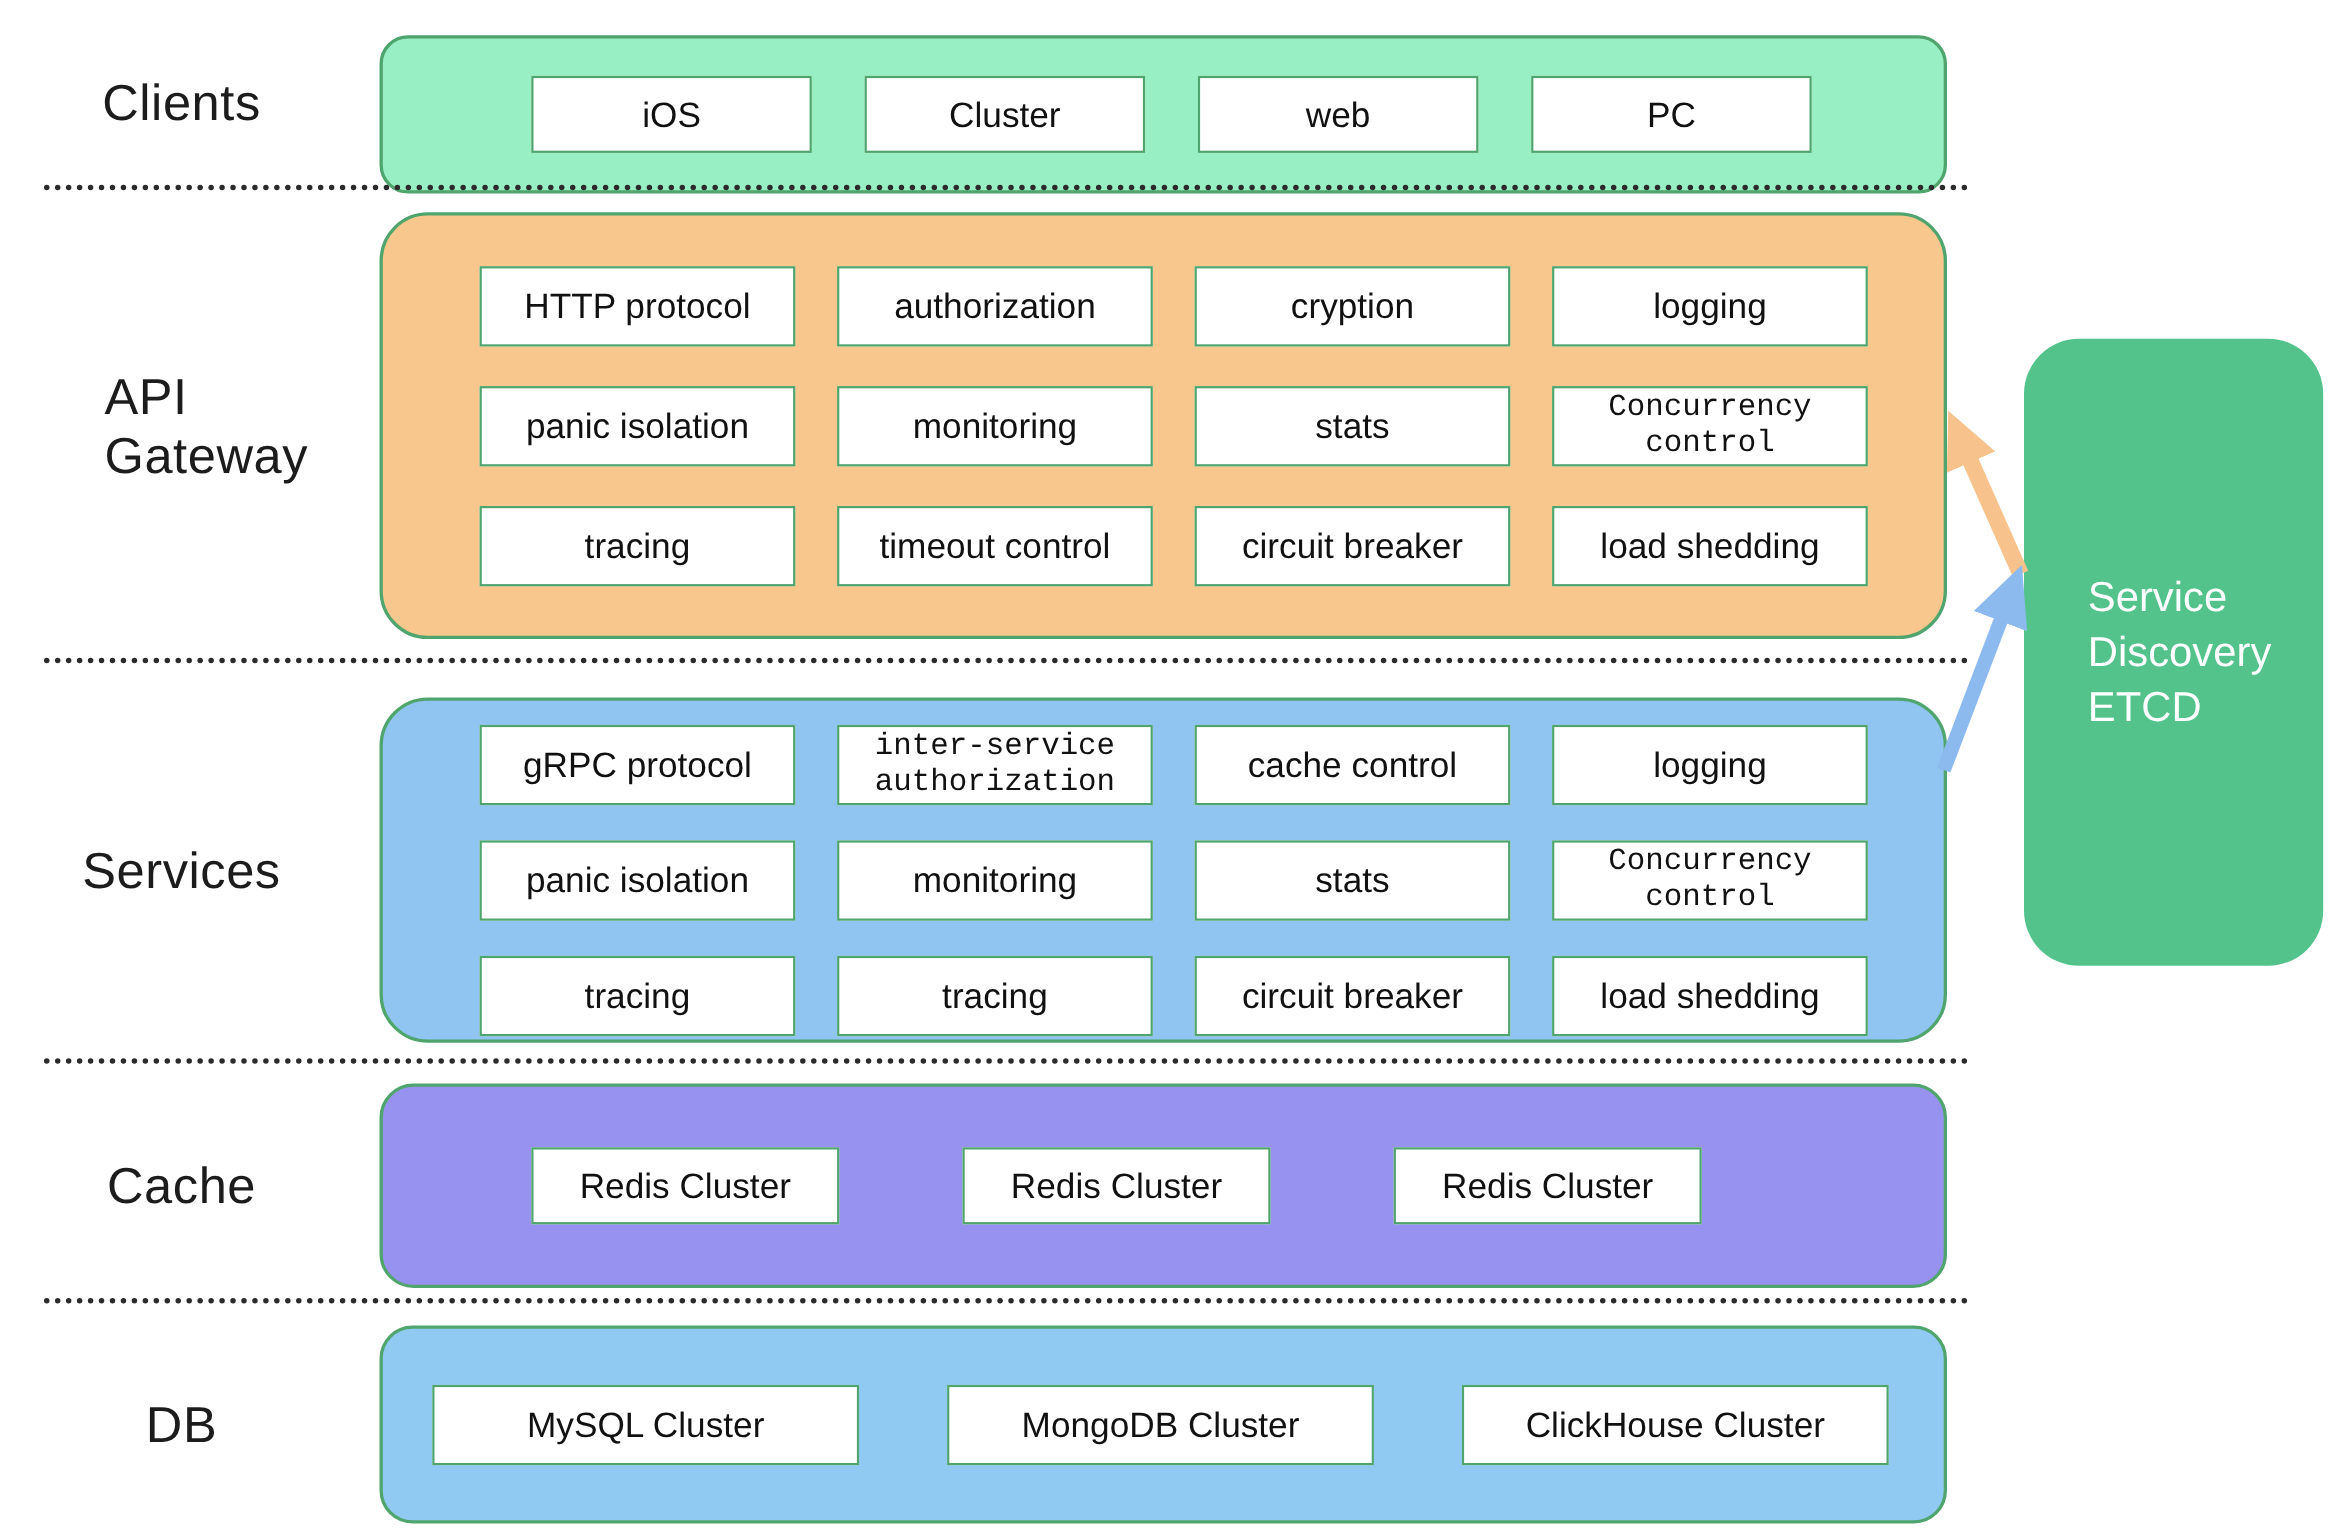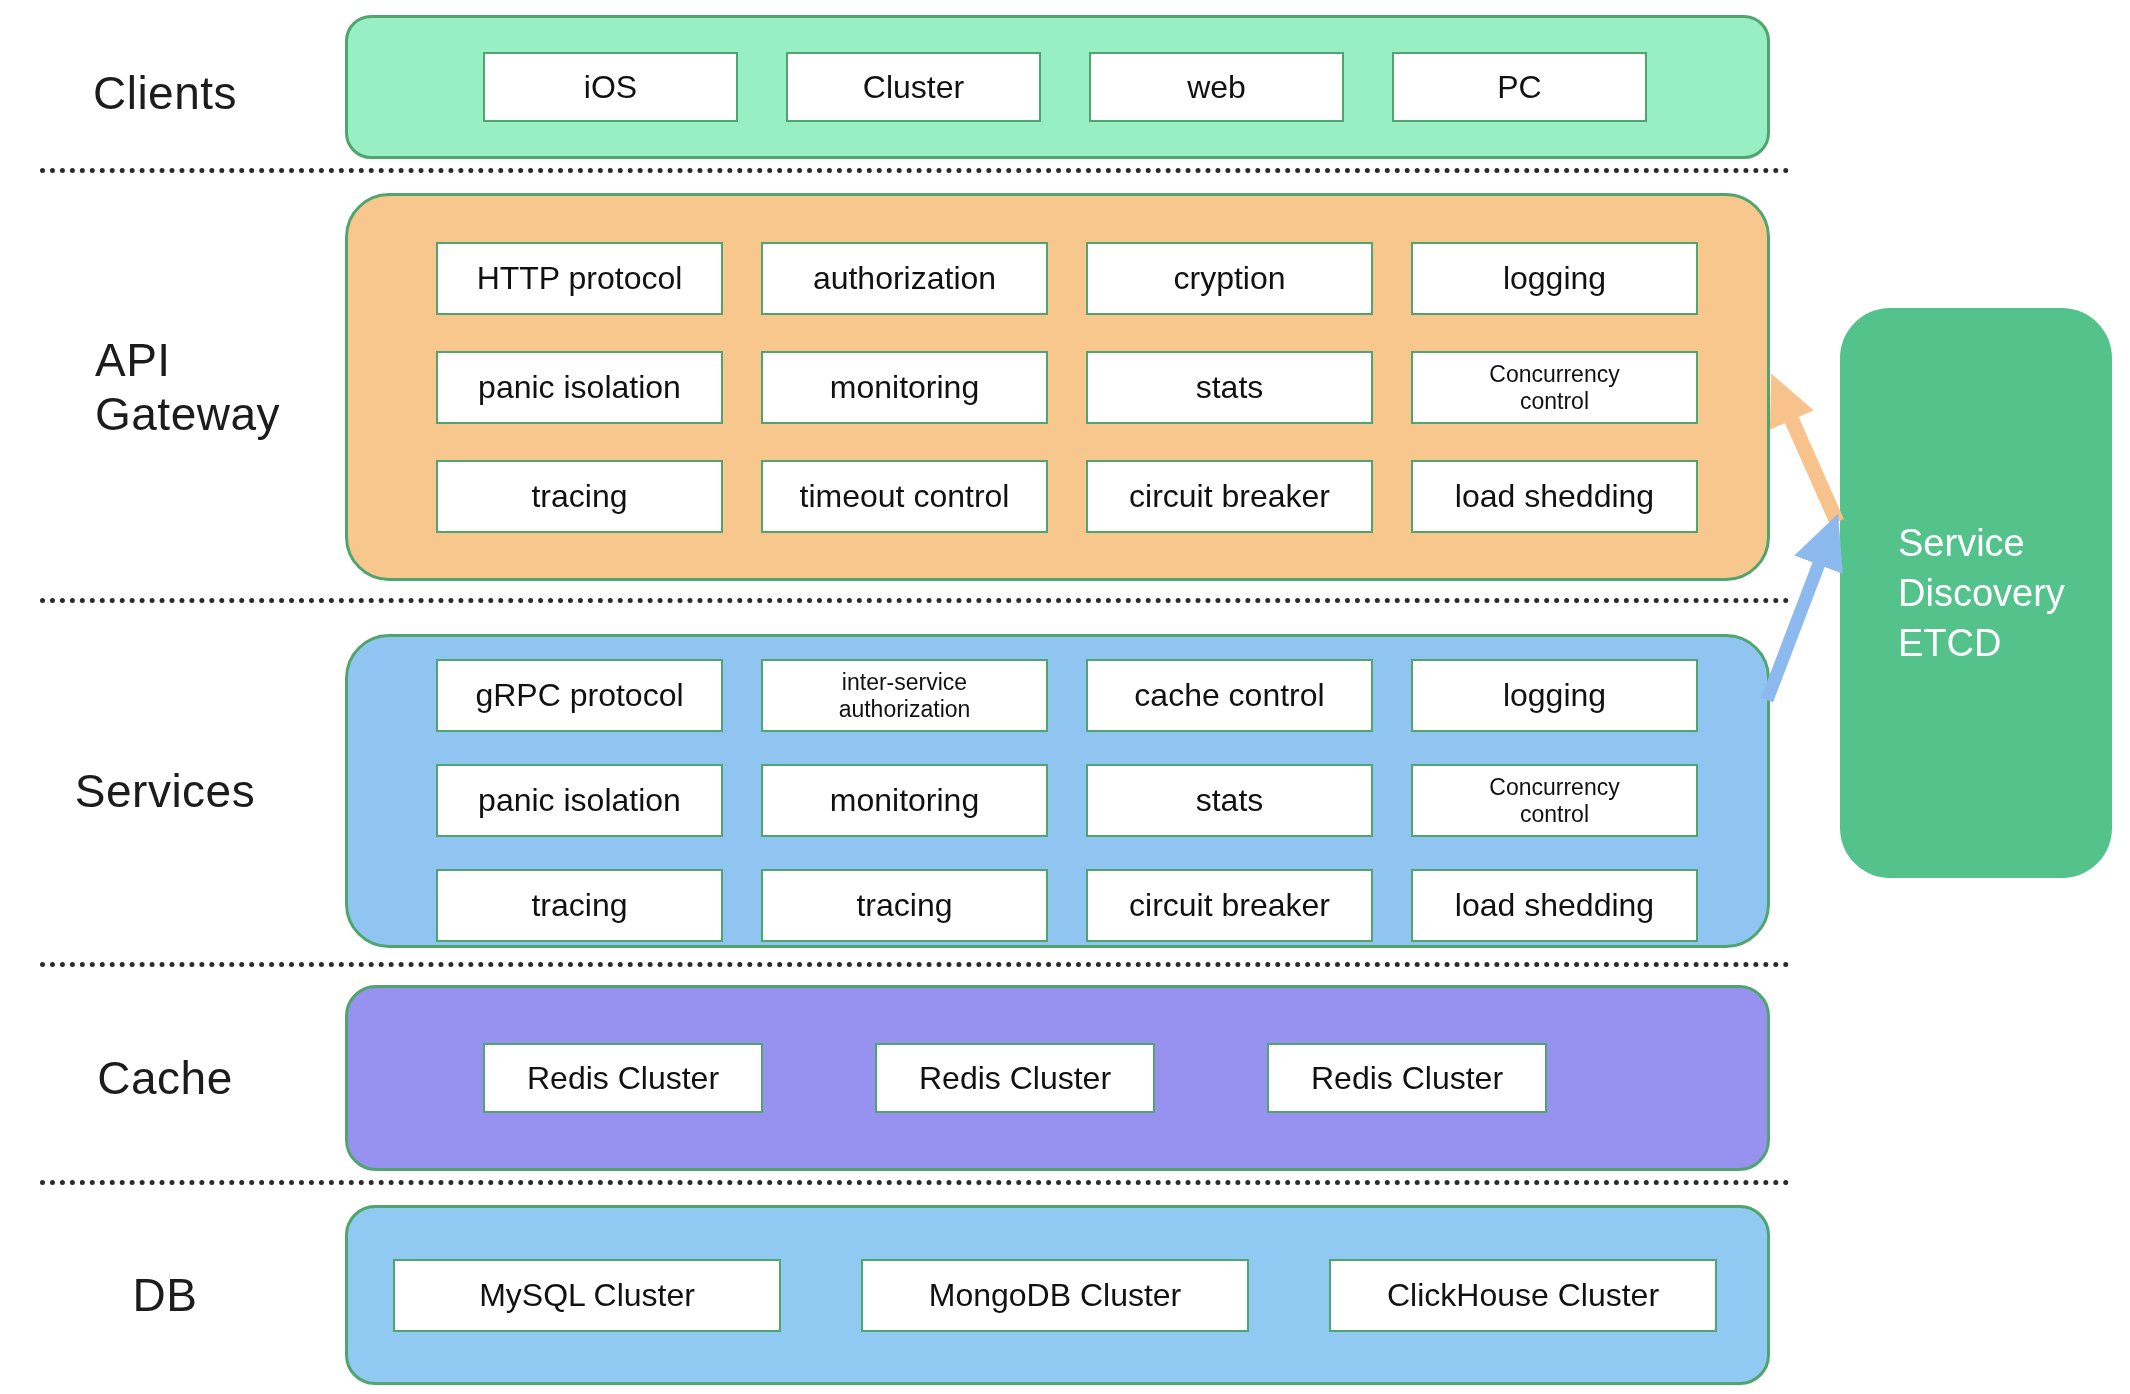--- a/index.html
+++ b/index.html
@@ -16,21 +16,21 @@
     display:flex;align-items:center;justify-content:center;
     font-size:46px;letter-spacing:0.5px;color:var(--text-dark,#1c1c1c);
   }
   .side-label.left-align{justify-content:flex-start;text-align:left;}
   .band{
     position:absolute;left:345px;width:1425px;
     box-sizing:border-box;
     border:3px solid var(--outline-green,#4fa56d);
     display:flex;
   }
-  .band.clients{top:15px;height:144px;border-radius:26px;background:var(--clients-fill,#97efc3);
+  .band.clients{top:32px;height:144px;border-radius:26px;background:var(--clients-fill,#97efc3);
     align-items:center;padding-left:135px;gap:48px;}
   .band.gateway{top:193px;height:388px;border-radius:44px;background:var(--gateway-fill,#f7c78d);
     flex-direction:column;padding:46px 0 0 88px;gap:36px;}
   .band.services{top:634px;height:314px;border-radius:44px;background:var(--services-fill,#90c5f2);
     flex-direction:column;padding:22px 0 0 88px;gap:32px;}
   .band.cache{top:985px;height:186px;border-radius:31px;background:var(--cache-fill,#9792ef);
     align-items:center;padding-left:135px;gap:112px;}
   .band.db{top:1205px;height:180px;border-radius:30px;background:var(--db-fill,#90c9f2);
     align-items:center;padding-left:45px;gap:80px;}
   .cells{display:flex;gap:38px;}
@@ -40,21 +40,21 @@
     box-sizing:border-box;
     display:flex;align-items:center;justify-content:center;
     text-align:center;
     font-size:32px;color:#111;
     flex:0 0 auto;
   }
   .cells .wbox{width:287px;height:73px;}
   .clients .wbox{width:255px;height:70px;}
   .cache .wbox{width:280px;height:70px;}
   .db .wbox{width:388px;height:73px;}
-  .wbox.two-line{font-size:23px;line-height:1.15;padding:0 45px;}
+  .wbox.two-line{font-size:28px;line-height:1.15;padding:0 45px;font-family:Liberation Mono, monospace;}
   .sep{
     position:absolute;left:40px;width:1750px;height:0;
     border-top:5px dotted var(--separator,#2b2b2b);
   }
   .etcd{
     position:absolute;left:1840px;top:308px;width:272px;height:570px;
     box-sizing:border-box;
     background:var(--etcd-fill,#53c38b);
     border-radius:50px;
     display:flex;align-items:center;

